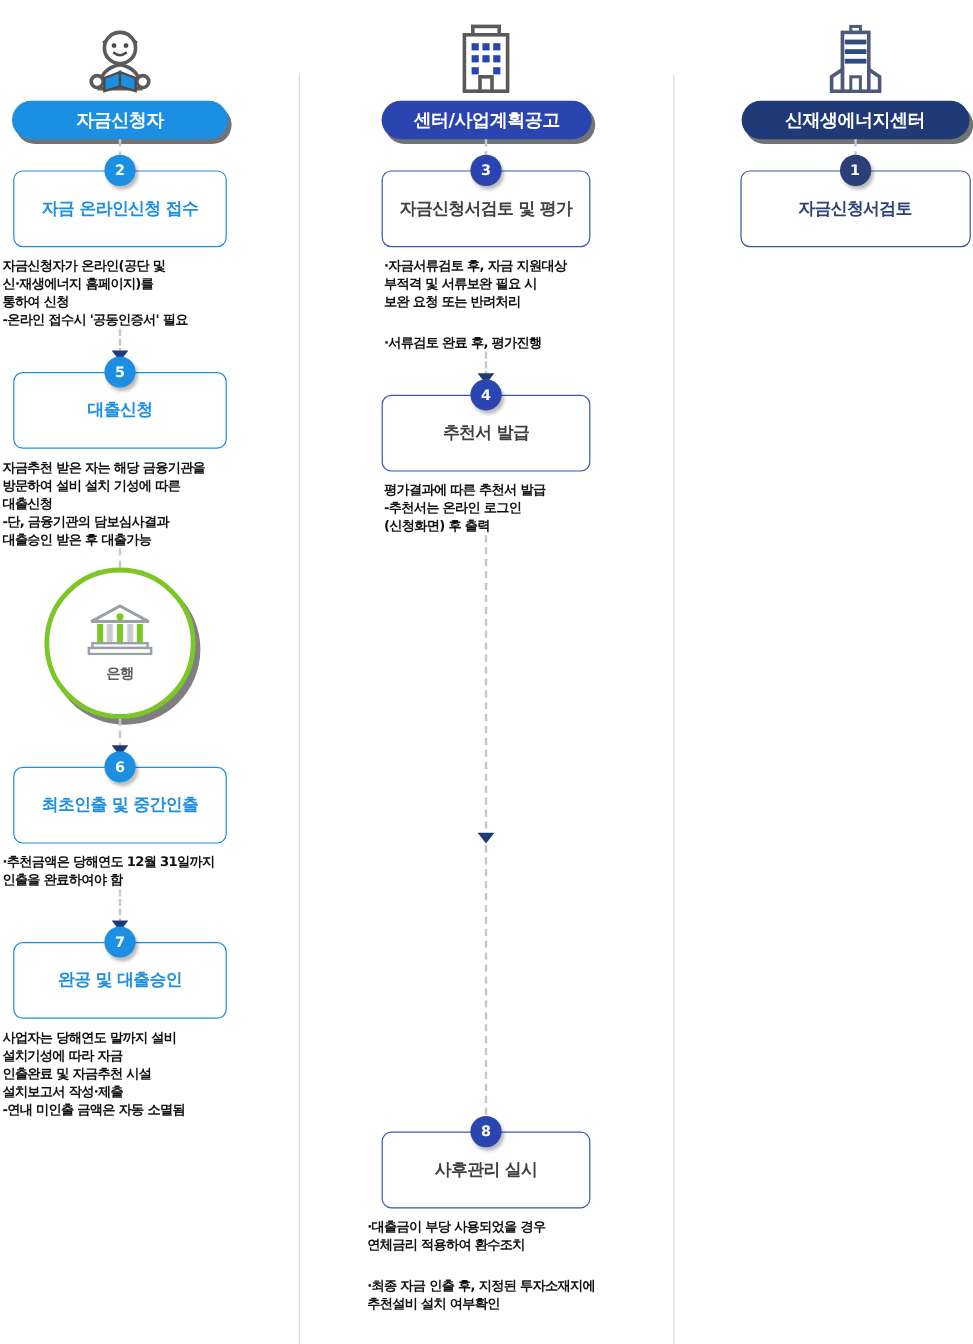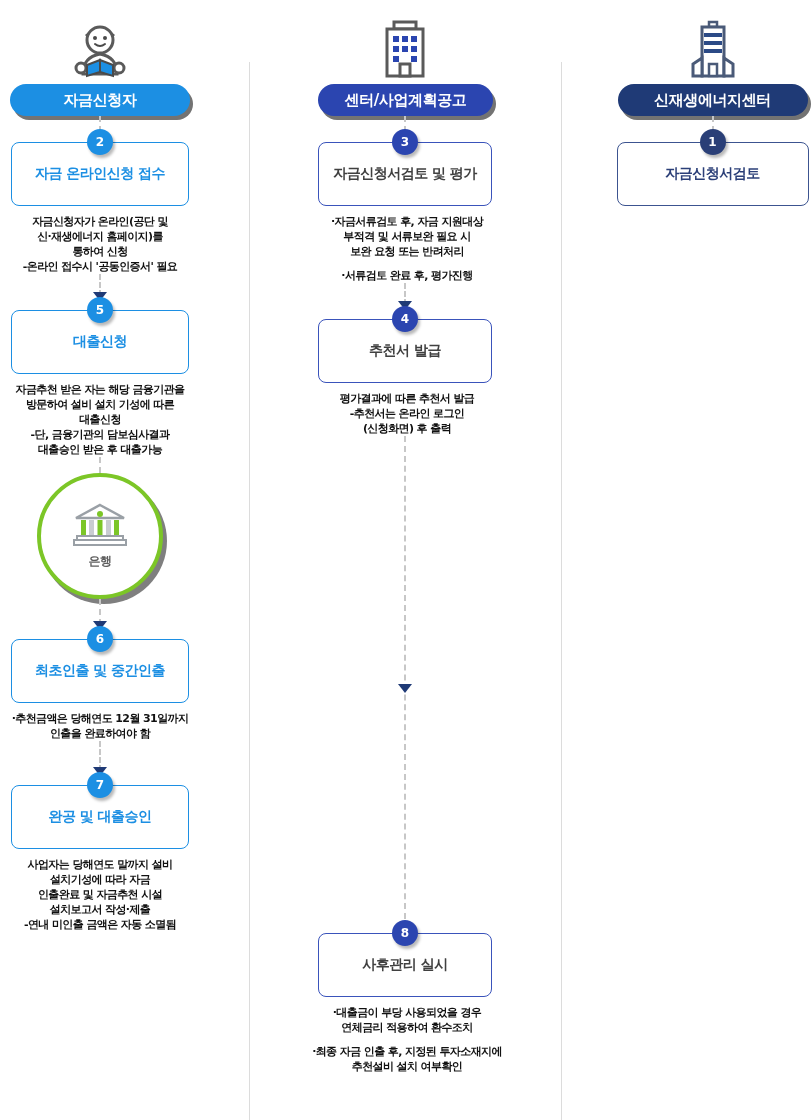--- a/index.html
+++ b/index.html
@@ -52,25 +52,25 @@
   }
   .blue .badge{background:#1c8fe3;}
   .blue .box{border:1.6px solid #1c8fe3;color:#1c8fe3;}
   .navy .badge{background:#2b45b0;}
   .navy .box{border:1.6px solid #3a53bb;color:#404040;}
   .dnavy .badge{background:#2a3f77;}
   .dnavy .box{border:1.6px solid #3c5490;color:#2b3f78;}
 
   
   .desc{
-    text-align:center;color:#111;font-size:11px;font-weight:bold;
+    text-align:left;color:#111;font-size:11px;font-weight:bold;
     line-height:15px;letter-spacing:-0.6px;padding:8px 2px 0 2px;
   }
   .desc p{margin:0 0 0 0;}
-  .desc p+p{margin-top:9px;}
+  .desc p+p{margin-top:19px;}
   .desc .bullet::before{content:"\00b7 ";}
 
   
   .conn{position:relative;width:100%;}
   .conn .line{
     position:absolute;left:50%;transform:translateX(-50%);top:0;
     width:0;border-left:2px dashed #c7c7c7;
   }
   .arrow{
     position:absolute;left:50%;transform:translateX(-50%);

